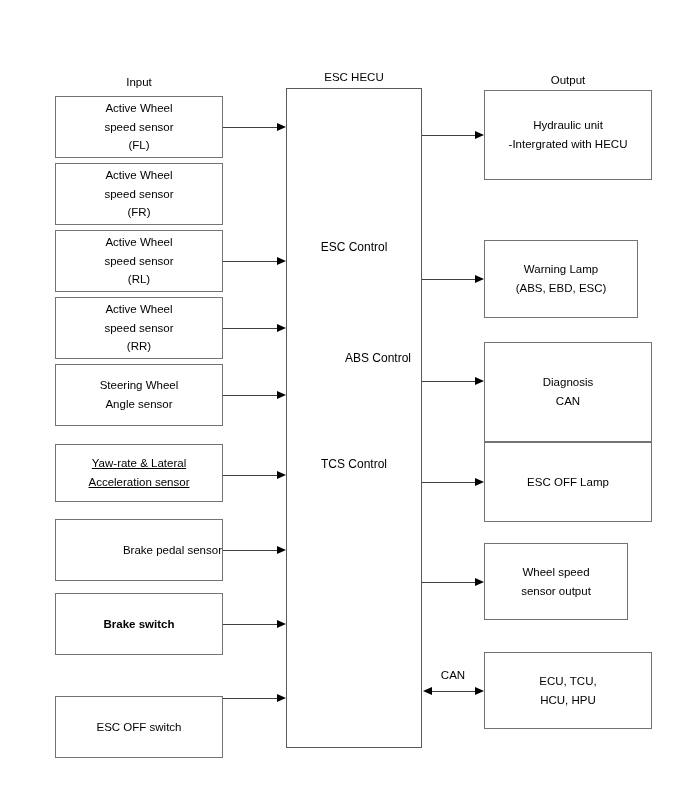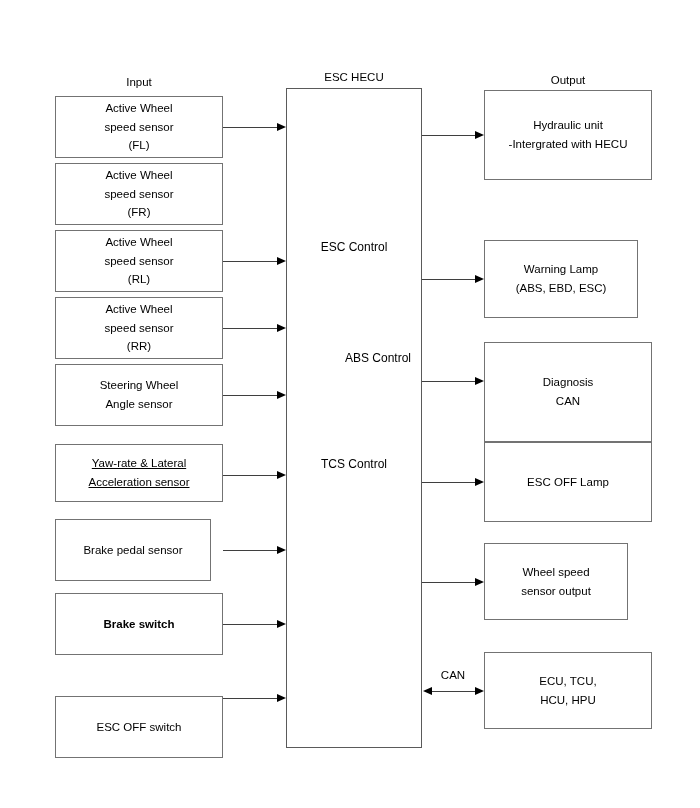--- a/index.html
+++ b/index.html
@@ -113,21 +113,21 @@
         <span class="line">(RR)</span>
       </div>
       <div class="box" style="left: 55px; top: 364px; width: 168px; height: 62px; border-color: rgb(115, 115, 115);">
         <span class="line">Steering Wheel</span>
         <span class="line">Angle sensor</span>
       </div>
       <div class="box" style="left: 55px; top: 444px; width: 168px; height: 58px; border-color: rgb(115, 115, 115); text-decoration: underline;">
         <span class="line">Yaw-rate &amp; Lateral</span>
         <span class="line">Acceleration sensor</span>
       </div>
-      <div class="box" style="left: 55px; top: 519px; width: 156px; height: 62px; border-color: rgb(115, 115, 115);">
+      <div class="box" style="left: 55px; top: 519px; width: 168px; height: 62px; border-color: rgb(115, 115, 115); align-items: flex-end;">
         <span class="line">Brake pedal sensor</span>
       </div>
       <div class="box" style="left: 55px; top: 593px; width: 168px; height: 62px; border-color: rgb(115, 115, 115); font-weight: bold;">
         <span class="line">Brake switch</span>
       </div>
       <div class="box" style="left: 55px; top: 696px; width: 168px; height: 62px; border-color: rgb(115, 115, 115);">
         <span class="line">ESC OFF switch</span>
       </div>
     </div>
 

